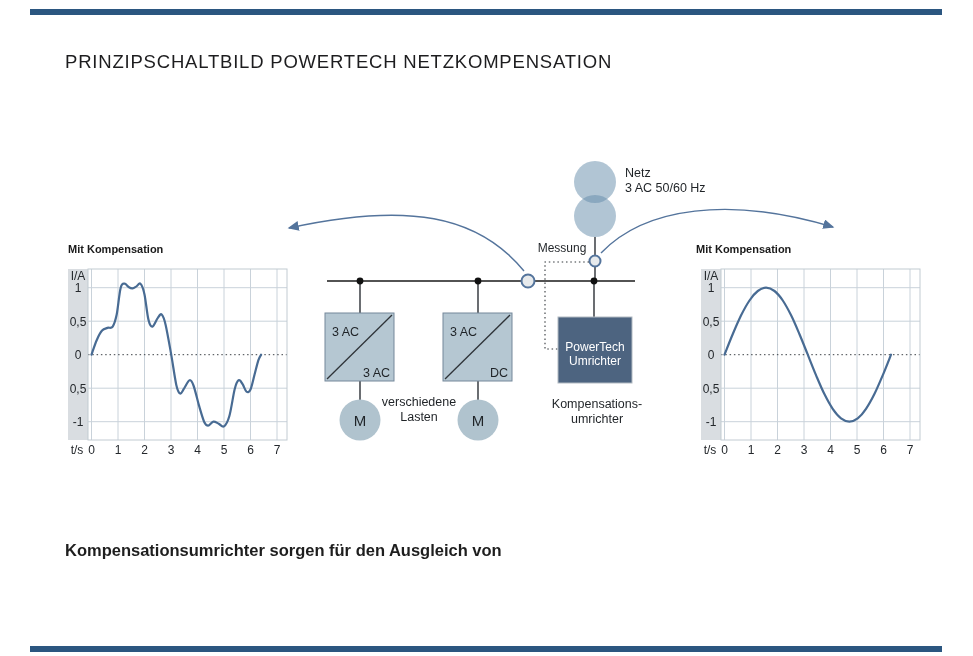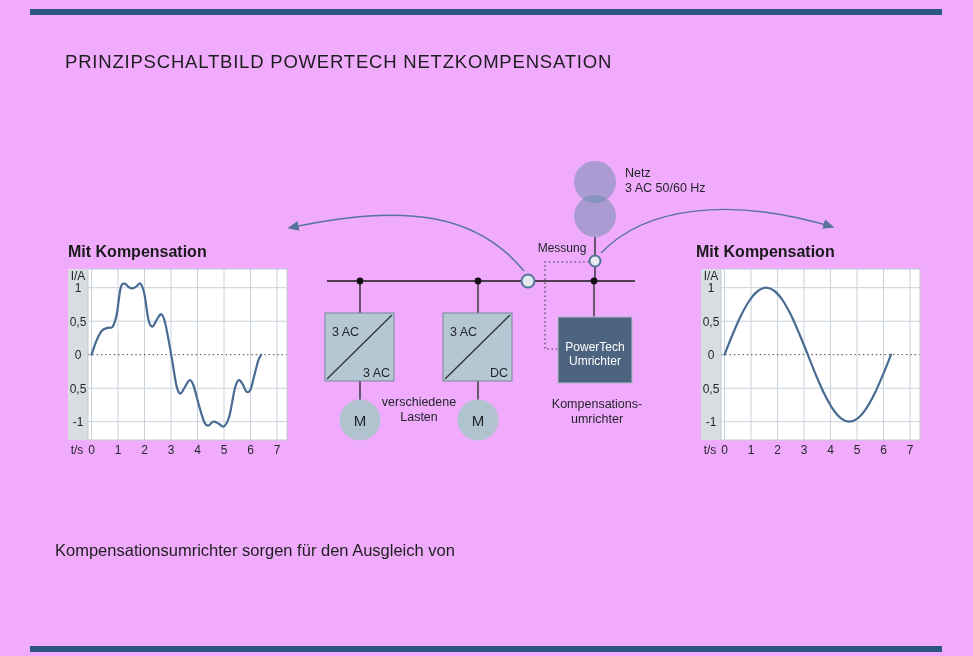--- a/index.html
+++ b/index.html
@@ -1,28 +1,28 @@
 <!DOCTYPE html>
 <html><head>
 <meta charset="utf-8">
 <style>
   html,body{margin:0;padding:0;background:#e7eaec;}
-  #stage{position:relative;width:973px;height:656px;background:#f0abfc;overflow:hidden;
+  #stage{position:relative;width:973px;height:656px;background:#ffffff;overflow:hidden;
          font-family:"Liberation Sans",sans-serif;}
   .bar{position:absolute;left:30px;width:912px;height:6px;}
   #page-title{position:absolute;left:65px;top:51px;font-size:18.5px;letter-spacing:.8px;
               color:#1d1d1f;font-weight:500;white-space:nowrap;}
-  .chart-title{position:absolute;top:243px;font-size:16px;font-weight:bold;color:#1a1a1a;}
+  .chart-title{position:absolute;top:243px;font-size:11px;font-weight:bold;color:#1a1a1a;}
   #chart-title-left{left:68px;}
   #chart-title-right{left:696px;}
   .chart-svg{position:absolute;top:266px;width:228px;height:196px;}
   #chart-left{left:66px;}
   #chart-right{left:699px;}
   #diagram-svg{position:absolute;left:270px;top:150px;width:580px;height:300px;}
-  #description{position:absolute;left:55px;top:538px;font-size:16.5px;line-height:25.5px;color:#1e1e1e;}
+  #description{position:absolute;left:65px;top:538px;font-size:16.5px;line-height:25.5px;color:#1e1e1e;font-weight:bold;}
   svg text{font-family:"Liberation Sans",sans-serif;}
   .d-label{font-size:12.5px;fill:#1f2327;}
   .d-label-white{font-size:12px;fill:#ffffff;}
   .d-motor{font-size:15px;fill:#1f2428;}
   .axis-text{font-size:12px;fill:#24282c;text-anchor:middle;}
 </style>
 </head>
 <body>
 
 <div id="stage">

